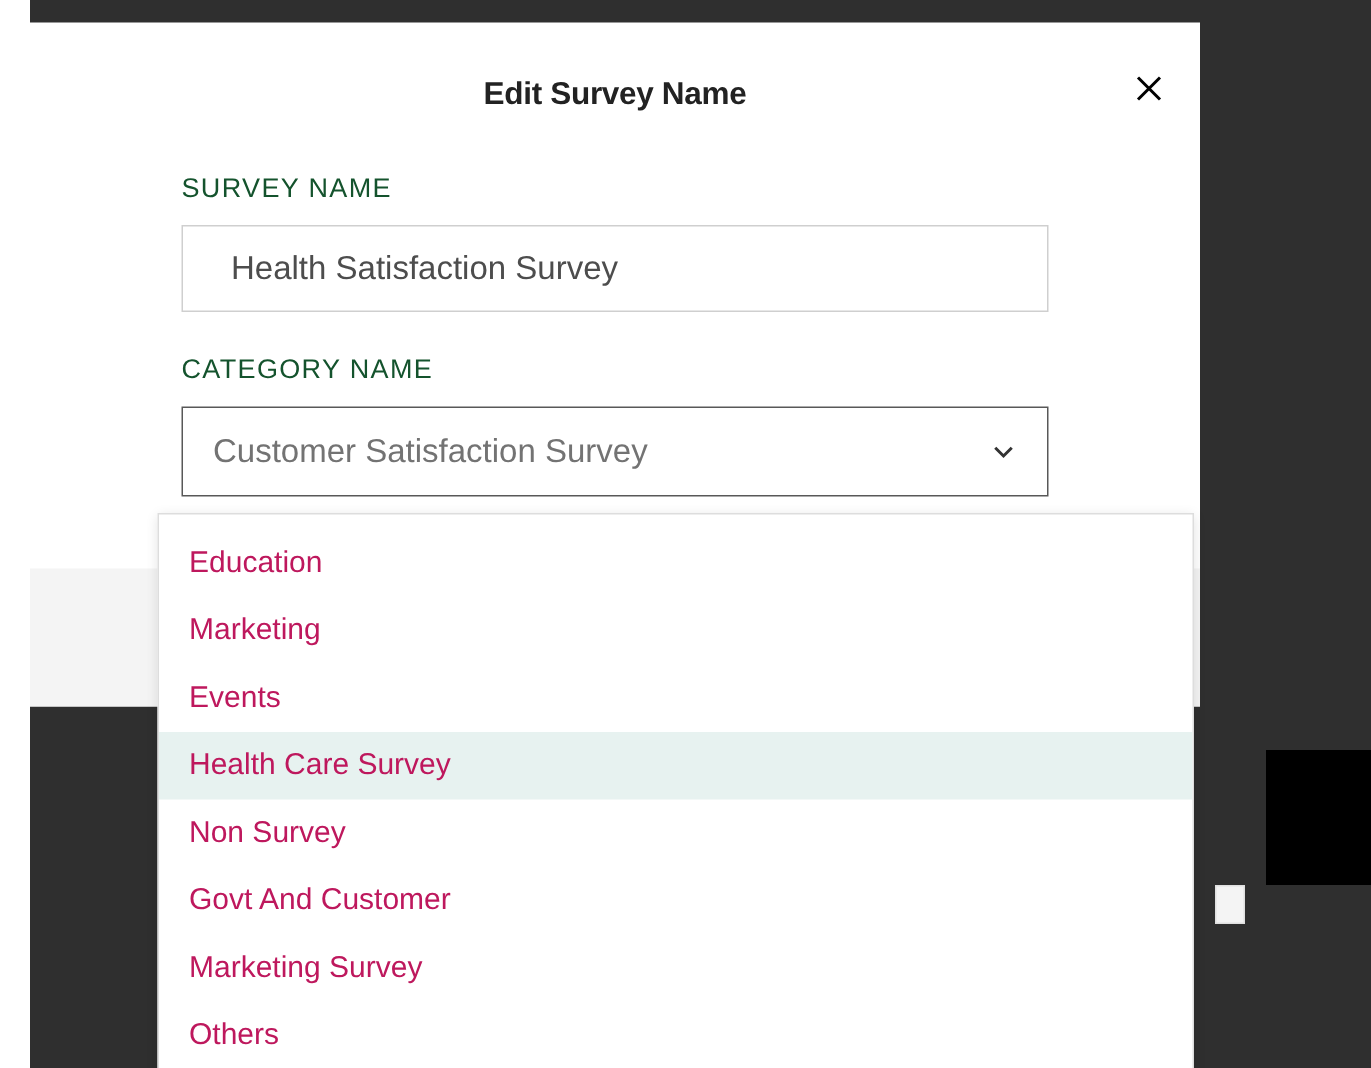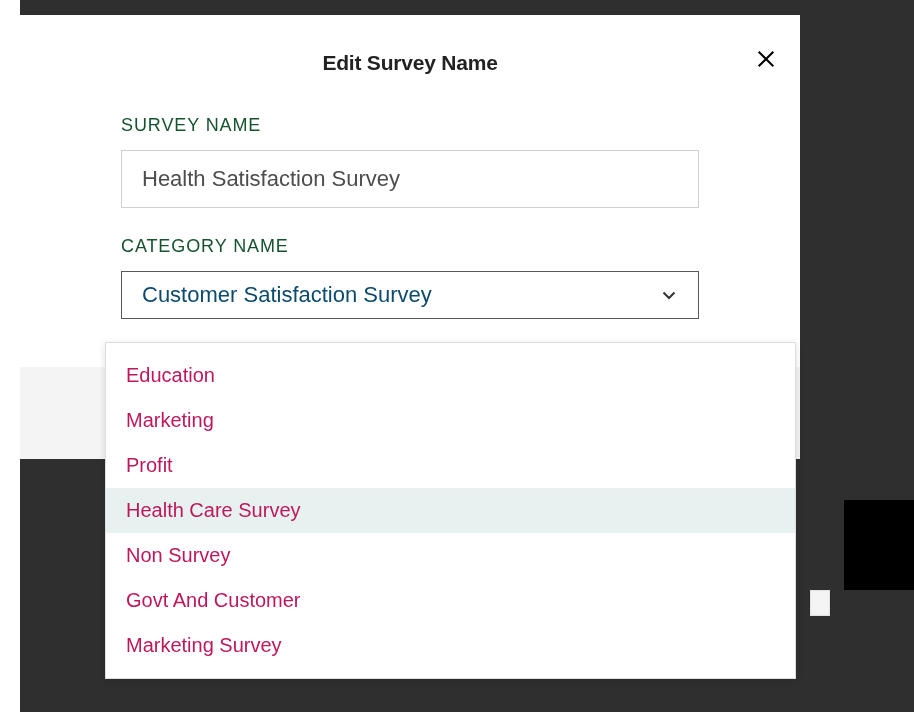--- a/index.html
+++ b/index.html
@@ -104,41 +104,41 @@
       font-weight: 400;
       color: #14532d;
       letter-spacing: 0.05em;
       margin-bottom: 14px;
       display: block;
     }
     
     .text-input {
       width: 100%;
       height: 58px;
-      padding: 0 20px;
+      padding: 0 32px;
       font-size: 22px;
       font-family: inherit;
       color: #4d4d4d;
       background: #fff;
       border: 1px solid #cfcfcf;
       outline: none;
       font-weight: 400;
     }
     
     .select-wrap {
       position: relative;
       width: 100%;
     }
     
     .select-display {
       width: 100%;
-      height: 48px;
+      height: 60px;
       padding: 0 50px 0 20px;
       font-size: 22px;
-      color: #0c4a6e;
+      color: #737373;
       background: #fff;
       border: 1.5px solid #585858;
       display: flex;
       align-items: center;
       cursor: pointer;
       position: relative;
       font-weight: 400;
     }
     
     .select-chevron {
@@ -244,19 +244,20 @@
     </div>
   </div>
 
   <div class="dialog-footer"></div>
 </div>
 
 <div class="dropdown-panel">
   <div class="dropdown-scroll" id="dropdown-list">
   <div class="dropdown-option">Education</div>
       <div class="dropdown-option">Marketing</div>
-      <div class="dropdown-option">Profit</div>
+      <div class="dropdown-option">Events</div>
       <div class="dropdown-option highlighted">Health Care Survey</div>
       <div class="dropdown-option">Non Survey</div>
       <div class="dropdown-option">Govt And Customer</div>
       <div class="dropdown-option">Marketing Survey</div>
+      <div class="dropdown-option">Others</div>
     </div>
 </div>
 
 </body></html>

